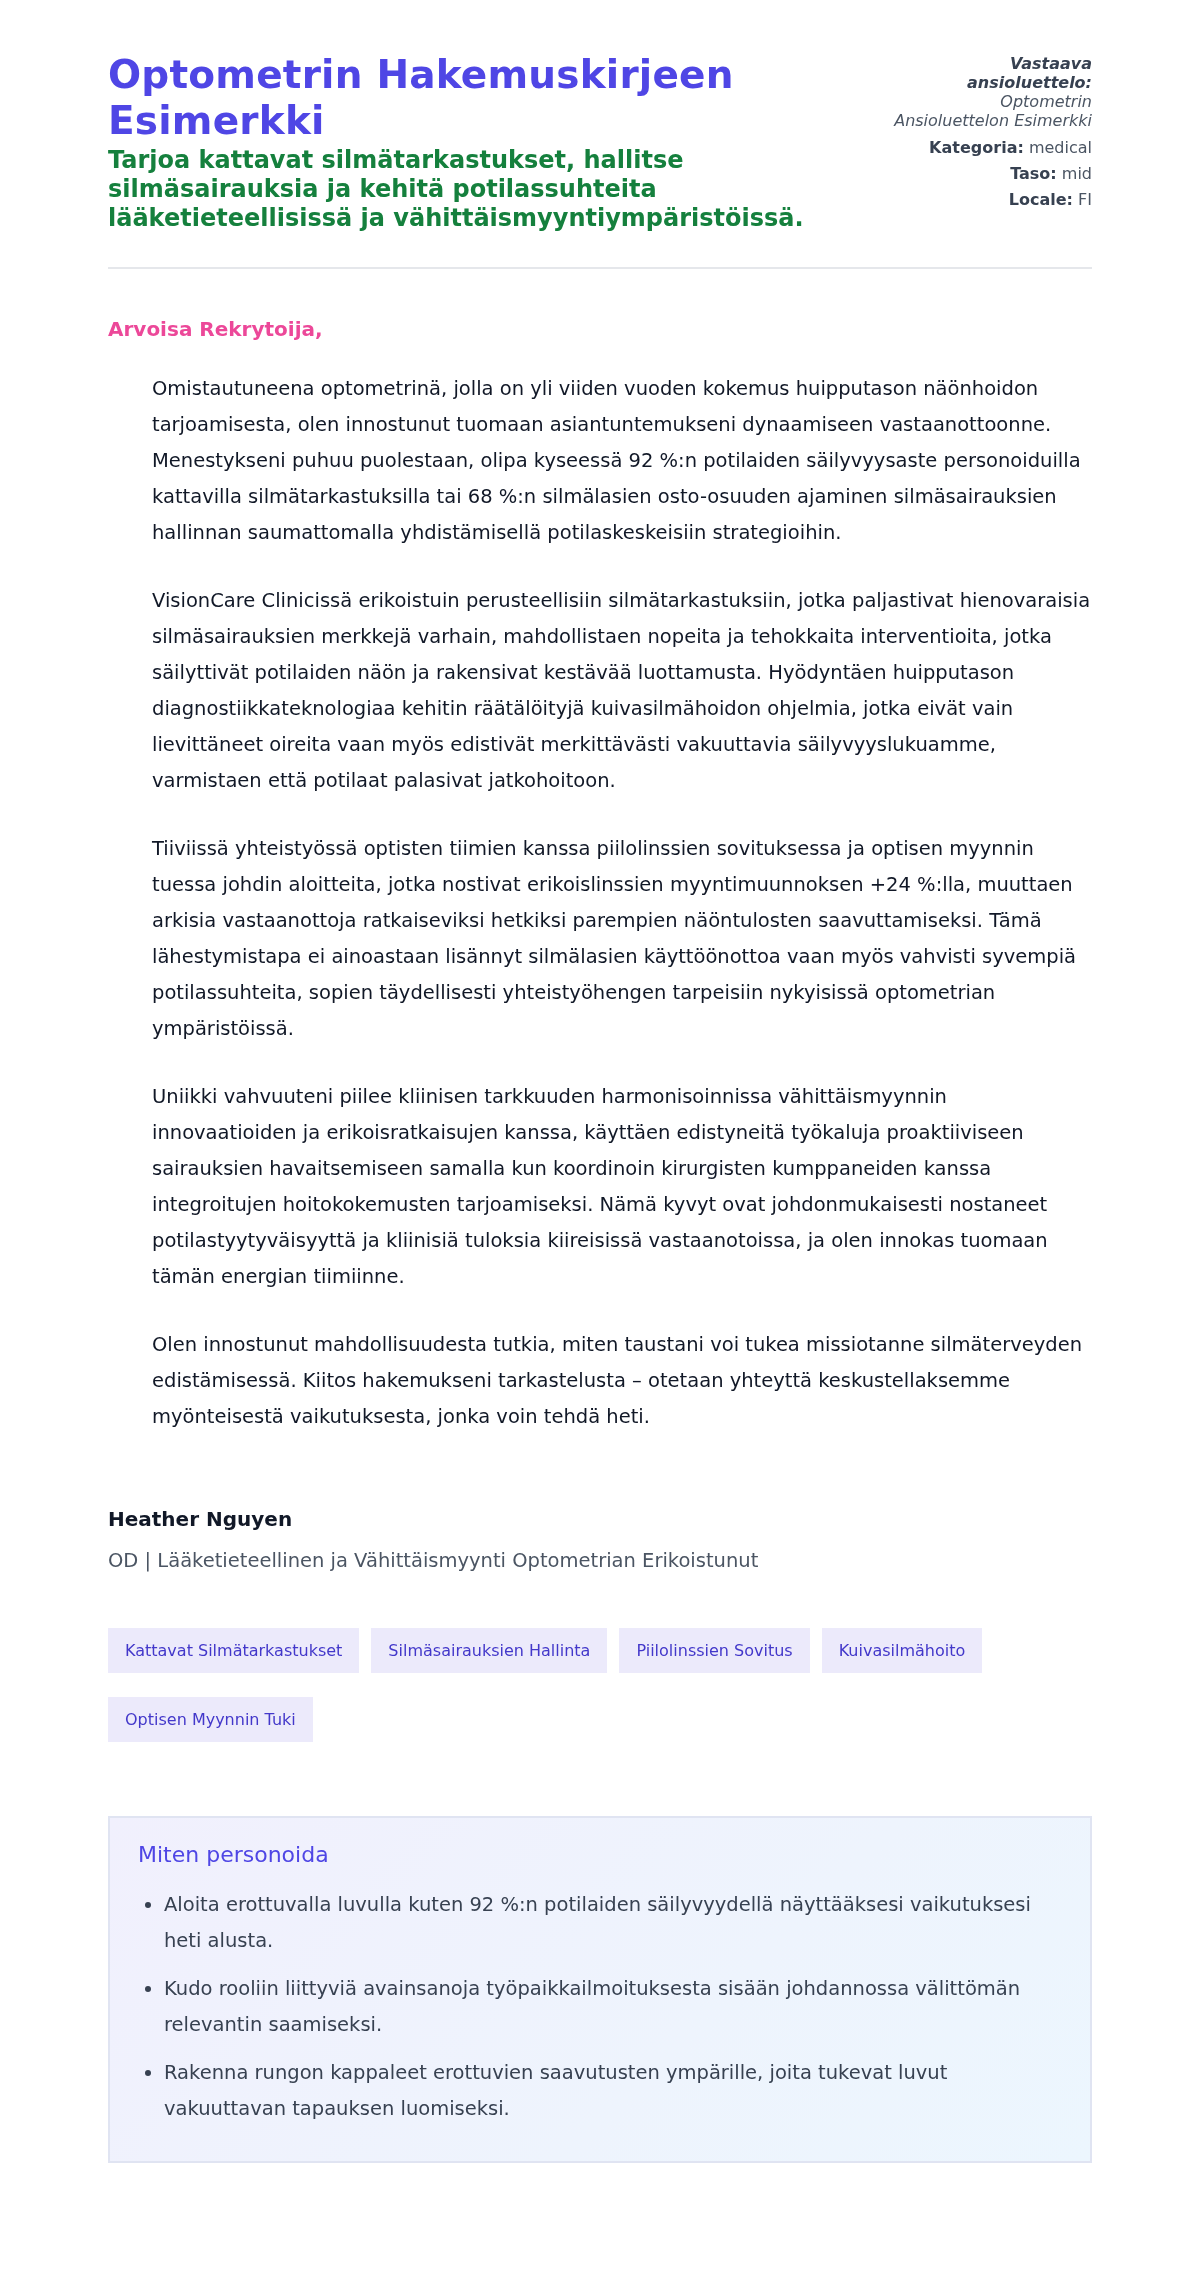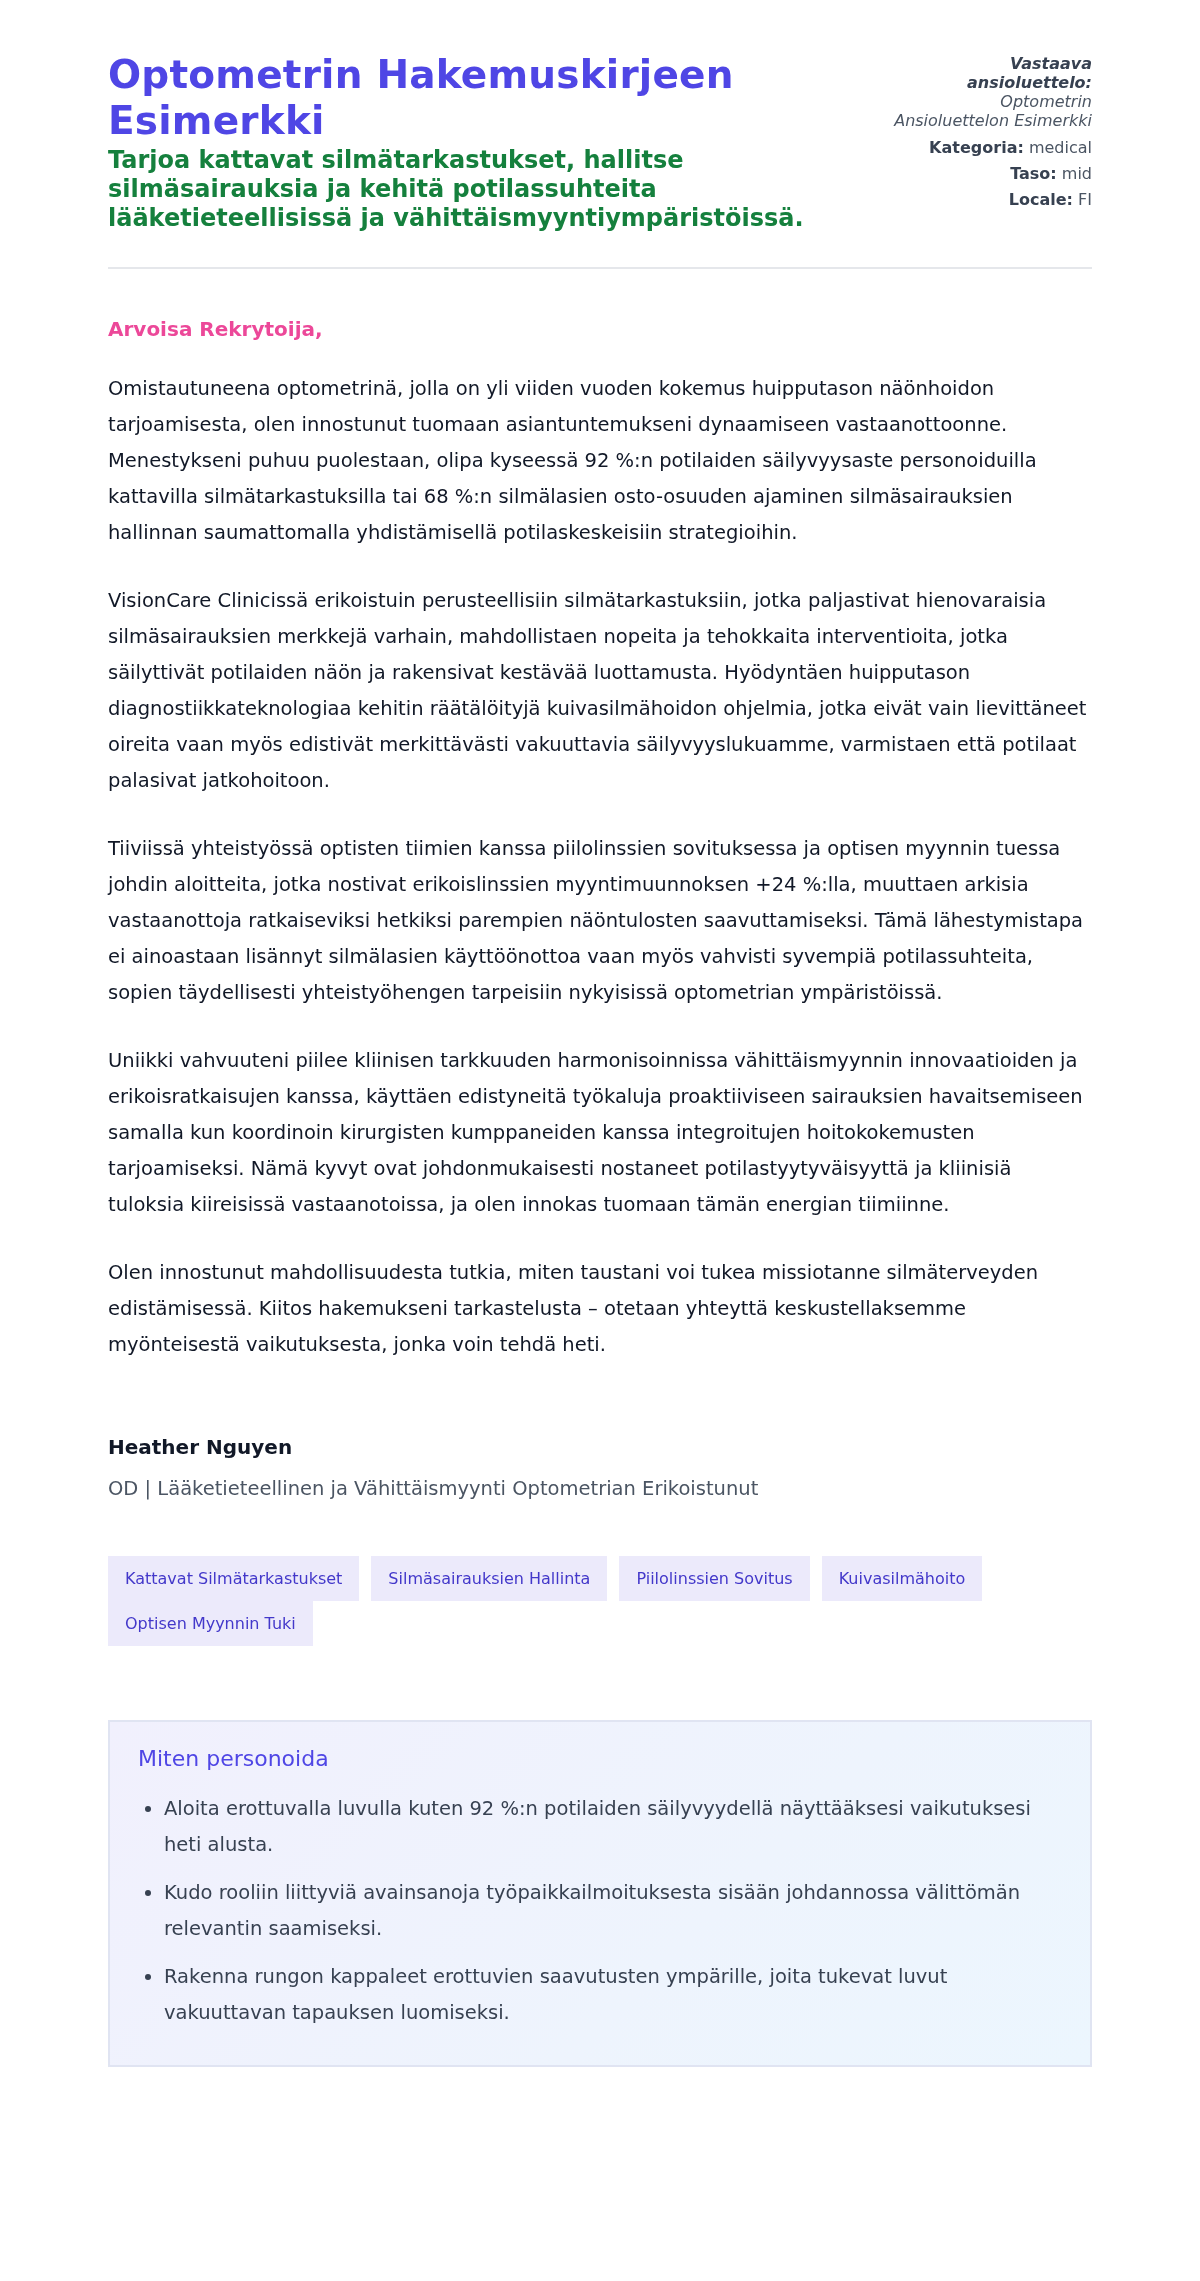--- a/index.html
+++ b/index.html
@@ -50,38 +50,39 @@
       margin-top: 48px;
       font-size: 20px;
       font-weight: bold;
       color: #ec4899;
     }
     .para {
       margin-top: 32px;
       font-size: 19.5px;
       line-height: 36px;
       color: #111827;
+      margin-left: 44px;
     }
     .para.first { margin-top: 30px; }
     .signature { margin-top: 72px; }
     .sig-name {
       font-size: 20px;
       font-weight: bold;
       color: #111827;
     }
     .sig-title {
       margin-top: 18px;
       font-size: 19.5px;
       color: #4b5563;
     }
     .tags {
       margin-top: 56px;
       display: flex;
       flex-wrap: wrap;
-      gap: 0 12px;
+      gap: 24px 12px;
       width: 990px;
     }
     .tag {
       background: #eceafb;
       color: #4338ca;
       font-size: 16px;
       padding: 13px 17px;
       line-height: 19px;
     }
     .tips {

